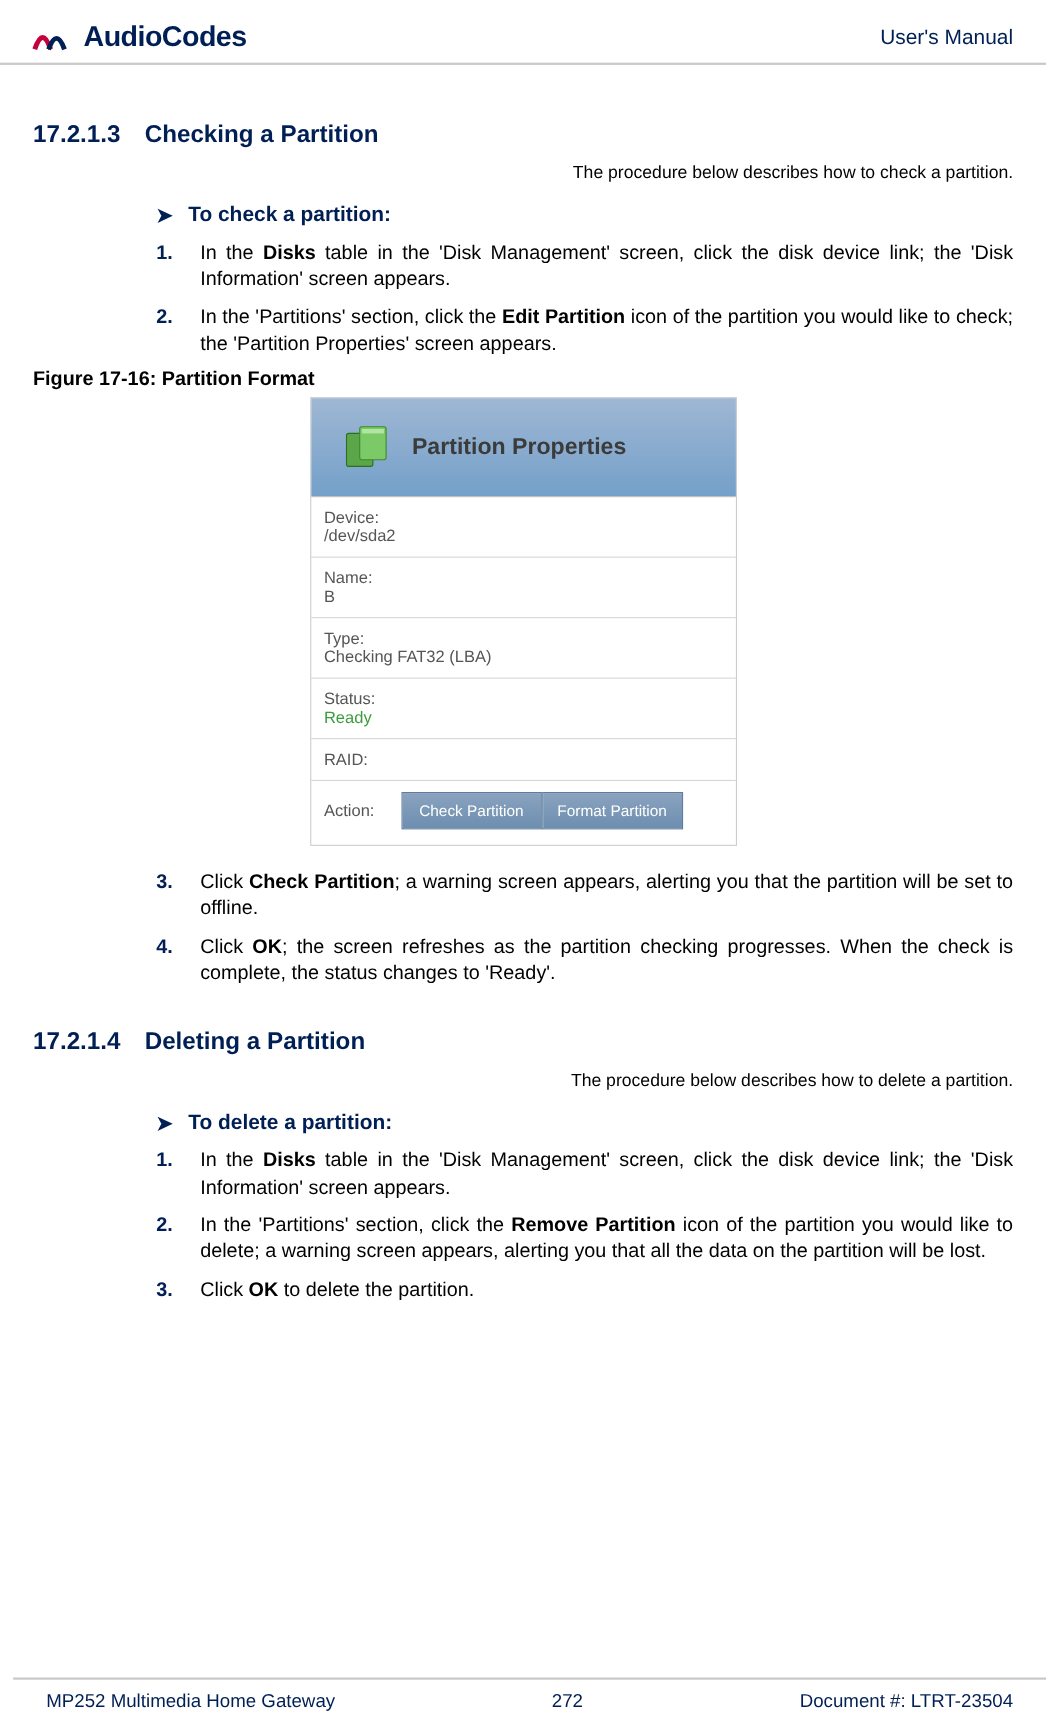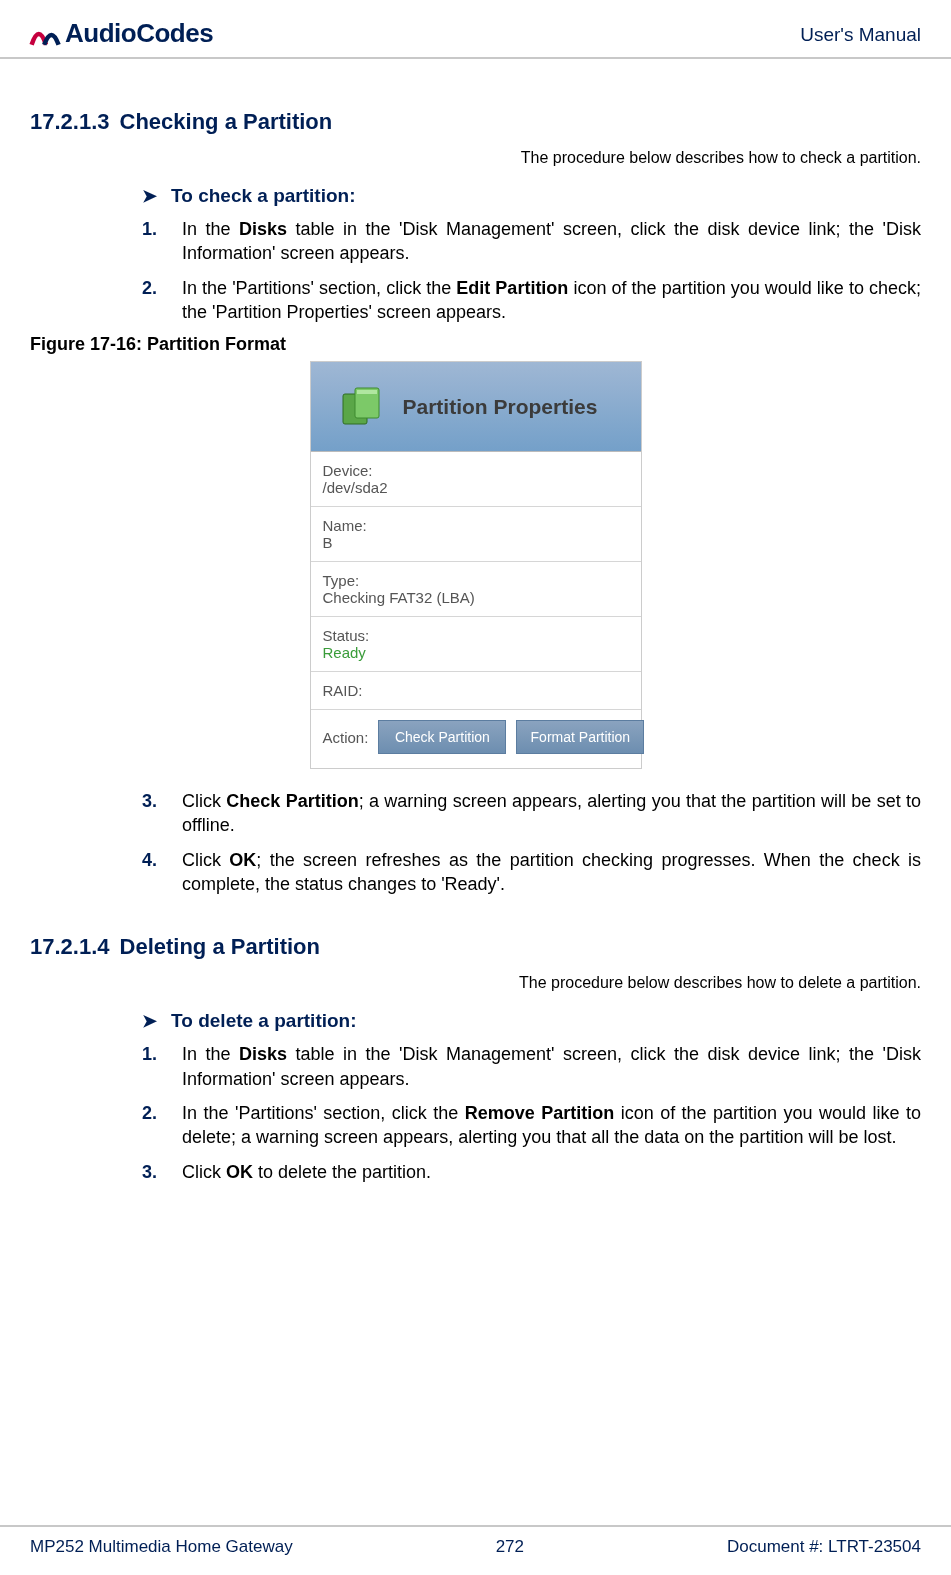--- a/index.html
+++ b/index.html
@@ -14,21 +14,21 @@
     .header {
       display: flex;
       justify-content: space-between;
       align-items: flex-start;
       padding: 18px 30px 8px 28px;
       border-bottom: 2px solid #c8c8c8;
     }
     .logo-area {
       display: flex;
       align-items: center;
-      gap: 1px;
+      gap: 12px;
     }
     .logo-mark {
       display: inline-block;
       width: 36px;
       height: 30px;
     }
     .logo-text {
       font-size: 26px;
       font-weight: bold;
       color: #001f55;
@@ -41,21 +41,21 @@
     }
     .content {
       padding: 50px 30px 0 30px;
     }
     .sec-heading {
       color: #001f55;
       font-weight: bold;
       font-size: 22px;
       margin-bottom: 14px;
     }
-    .sec-num { margin-right: 10px; }
+    .sec-num { margin-right: 22px; }
     .intro {
       font-size: 16px;
       margin-left: 92px;
       margin-bottom: 18px;
       text-align: right;
     }
     .proc-heading {
       color: #001f55;
       font-weight: bold;
       font-size: 19px;
@@ -87,21 +87,21 @@
       font-weight: bold;
       font-size: 18px;
       margin: 6px 0 6px 0;
     }
     .figure-wrap {
       display: flex;
       justify-content: center;
       margin-bottom: 20px;
     }
     .partition-panel {
-      width: 332px;
+      width: 388px;
       border: 1px solid #ccc;
       background: #fff;
       font-size: 15px;
     }
     .panel-header {
       background: linear-gradient(#9fb7d4, #74a0c9);
       height: 90px;
       display: flex;
       align-items: center;
       gap: 14px;
@@ -119,39 +119,38 @@
       padding: 10px 12px;
       color: #555;
       flex-direction: column;
     }
     .prop-label { width: 80px; color: #555; }
     .prop-value { color: #555; }
     .prop-value.ready { color: #3a9c3a; }
     .action-row {
       display: flex;
       padding: 10px 12px 14px 12px;
-      gap: 10px;
       align-items: center;
     }
     .action-label { width: 70px; color: #555; }
     .fake-btn {
       background: linear-gradient(#8aa3bf, #6d8eb0);
       color: #fff;
       padding: 8px 10px;
       font-size: 14px;
       border: 1px solid #5c7da0;
       min-width: 128px;
       text-align: center;
     }
     .folders-icon { width: 54px; height: 54px; }
     .spacer-section { height: 28px; }
     .footer {
       position: absolute;
       bottom: 18px;
-      left: 0;
+      left: 12px;
       right: 0;
       padding: 10px 30px 0 30px;
       border-top: 2px solid #c8c8c8;
       display: flex;
       justify-content: space-between;
       color: #001f55;
       font-size: 17px;
       margin-top: 40px;
     }
   </style>

